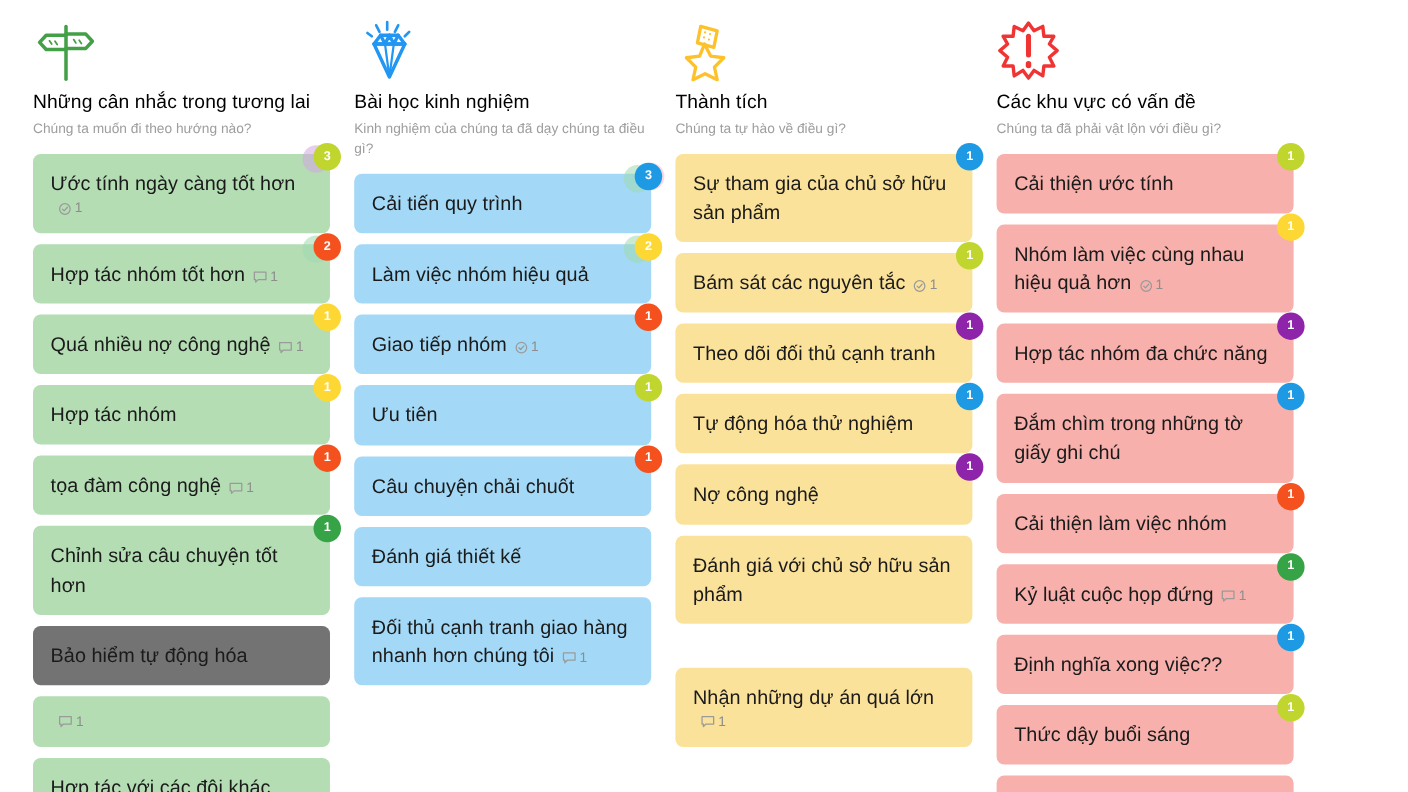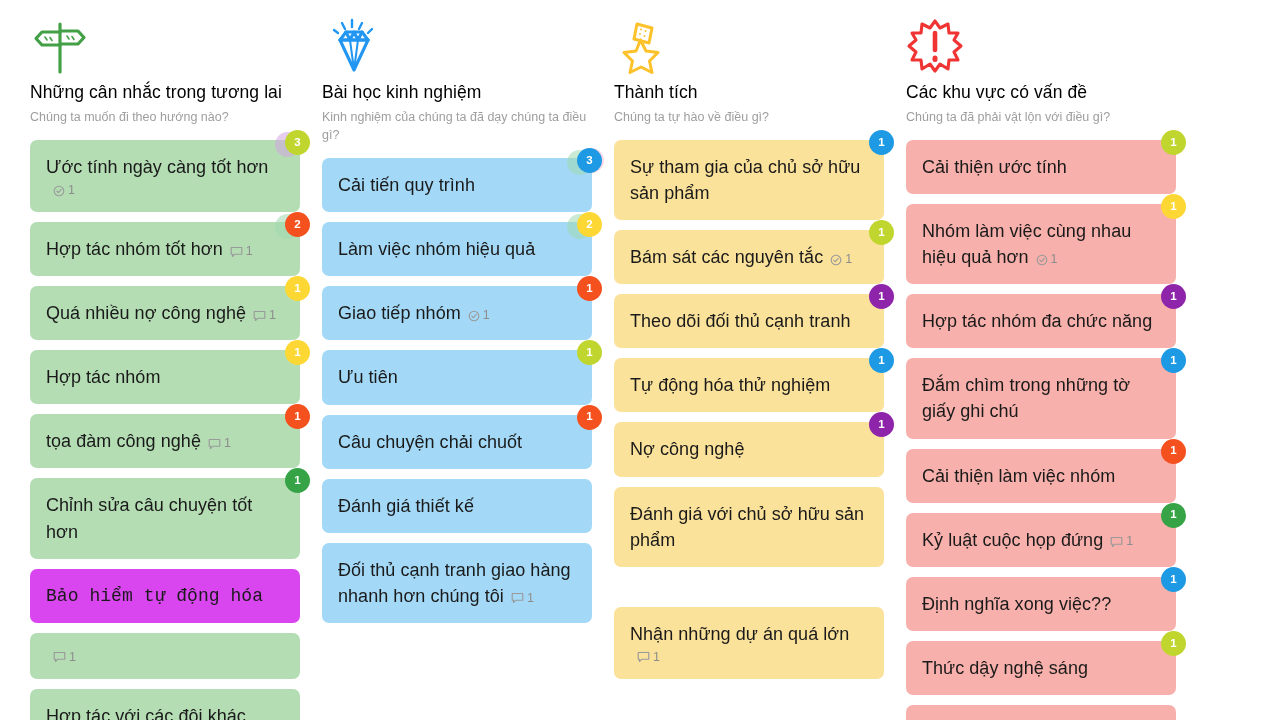--- a/index.html
+++ b/index.html
@@ -170,21 +170,21 @@
           <div class="badge-wrap">
             <div class="badge" style="background: rgb(244, 81, 30);">1</div>
           </div>
         </div>
         <div class="card" style="background: rgb(180, 221, 180);">
           <div><span class="card-text">Chỉnh sửa câu chuyện tốt hơn</span></div>
           <div class="badge-wrap">
             <div class="badge" style="background: rgb(54, 163, 70);">1</div>
           </div>
         </div>
-        <div class="card" style="background: #d946ef; font-family: Liberation Mono, monospace;">
+        <div class="card" style="background: #737373;">
           <div><span class="card-text">Bảo hiểm tự động hóa</span></div>
         </div>
         <div class="card" style="background: rgb(180, 221, 180);">
           <div><span class="meta">
               <span><svg width="13" height="12" viewBox="0 0 17 15" fill="none" stroke="#9a9a9a" stroke-width="1.5" stroke-linejoin="round">
                   <path d="M1.6 1.6 H15.4 V10.4 H6.2 L3.2 13.4 V10.4 H1.6 Z"></path>
                 </svg></span>
               <span>1</span>
             </span></div>
         </div>
@@ -386,21 +386,21 @@
             <div class="badge" style="background: rgb(54, 163, 70);">1</div>
           </div>
         </div>
         <div class="card" style="background: rgb(247, 176, 171);">
           <div><span class="card-text">Định nghĩa xong việc??</span></div>
           <div class="badge-wrap">
             <div class="badge" style="background: rgb(30, 154, 228);">1</div>
           </div>
         </div>
         <div class="card" style="background: rgb(247, 176, 171);">
-          <div><span class="card-text">Thức dậy nghệ sáng</span></div>
+          <div><span class="card-text">Thức dậy buổi sáng</span></div>
           <div class="badge-wrap">
             <div class="badge" style="background: rgb(192, 214, 46);">1</div>
           </div>
         </div>
         <div class="card" style="background: rgb(247, 176, 171);">
           <div><span class="card-text">Ít động được giao hơn</span></div>
         </div>
         <div class="card" style="background: rgb(247, 176, 171); border-radius: 23px;">
           <div><span class="card-text">Cần giảm nợ công nghệ</span></div>
         </div>

